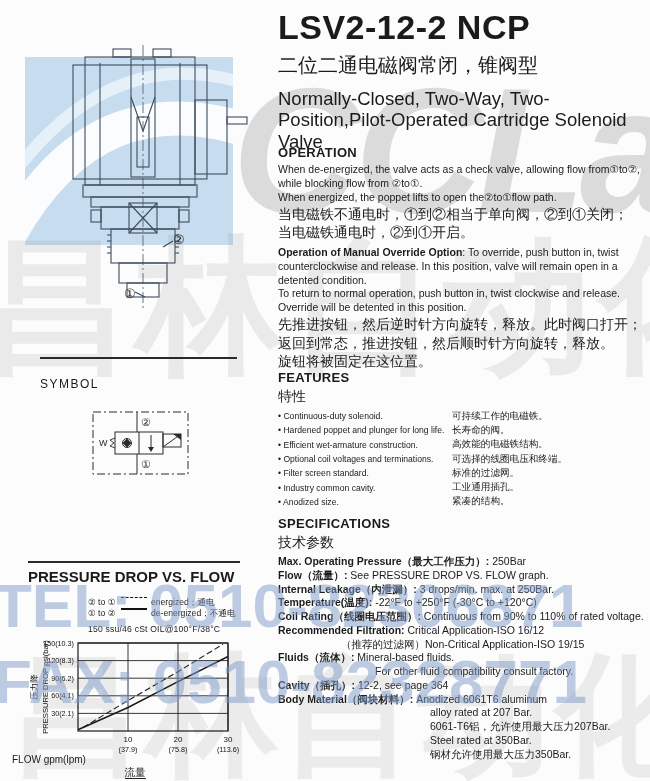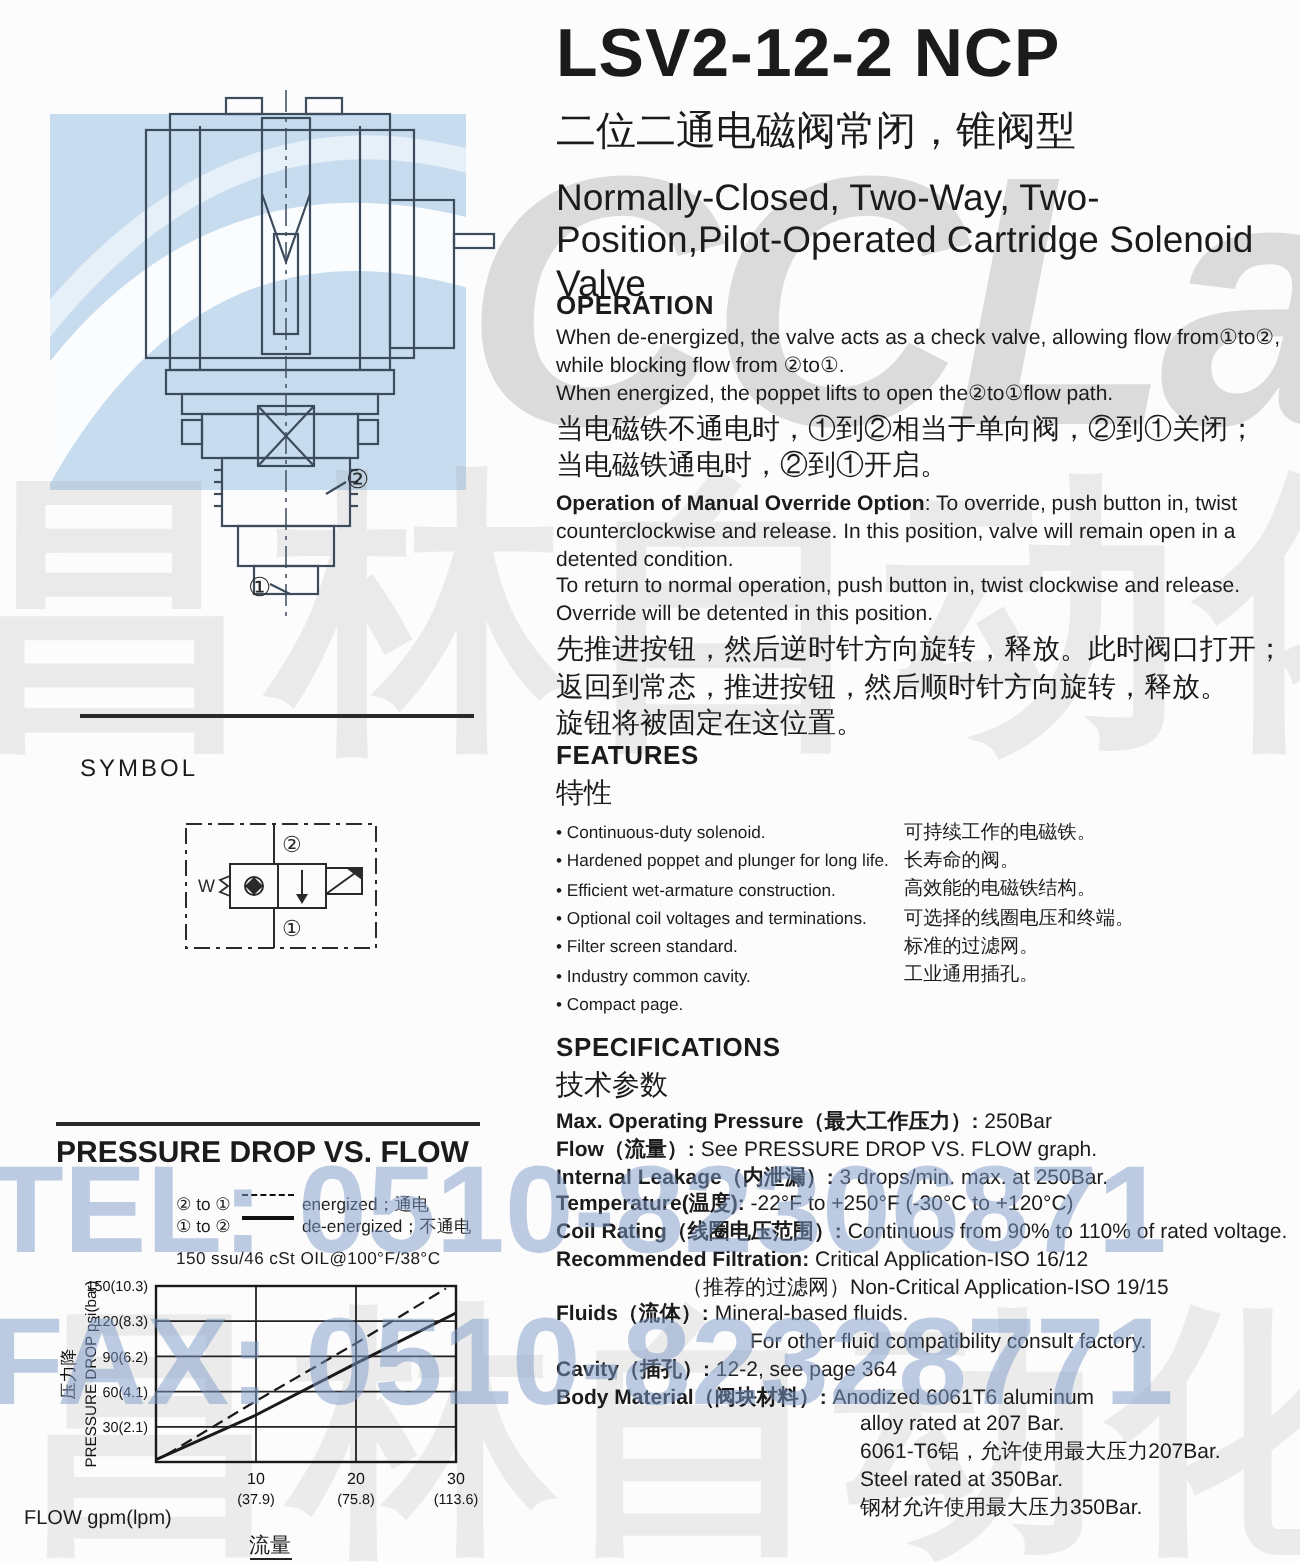--- a/index.html
+++ b/index.html
@@ -231,21 +231,22 @@
         </div>
       <div class="feat-row">
           <span class="feat-en">• Filter screen standard.</span>
           <span class="feat-cn">标准的过滤网。</span>
         </div>
       <div class="feat-row">
           <span class="feat-en">• Industry common cavity.</span>
           <span class="feat-cn">工业通用插孔。</span>
         </div>
       <div class="feat-row">
-          <span class="feat-en">• Compact page.</span>
+          <span class="feat-en">• Anodized size.</span>
+          <span class="feat-cn">紧凑的结构。</span>
         </div>
     </div>
 
     <div class="grp" id="grp-specs">
       <div class="sec-h">SPECIFICATIONS</div>
       <div class="sec-h-cn">技术参数</div>
       <div class="spec-line"><b>Max. Operating Pressure（最大工作压力）:</b><span> 250Bar</span></div>
       <div class="spec-line"><b>Flow（流量）:</b><span> See PRESSURE DROP VS. FLOW graph.</span></div>
       <div class="spec-line"><b>Internal Leakage（内泄漏）:</b><span> 3 drops/min. max. at 250Bar.</span></div>
       <div class="spec-line"><b>Temperature(温度):</b><span> -22°F to +250°F (-30°C to +120°C)</span></div>

